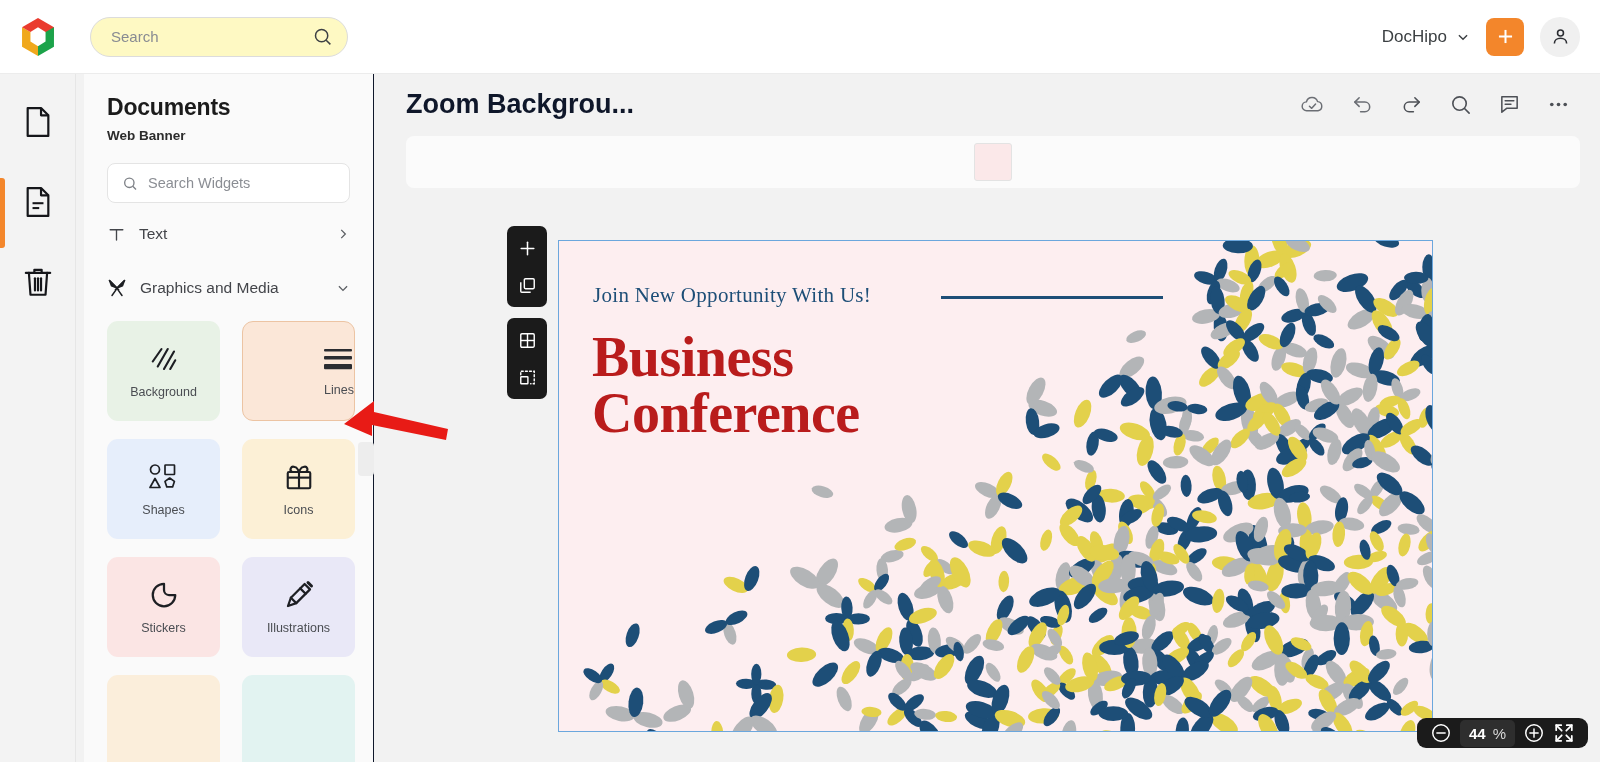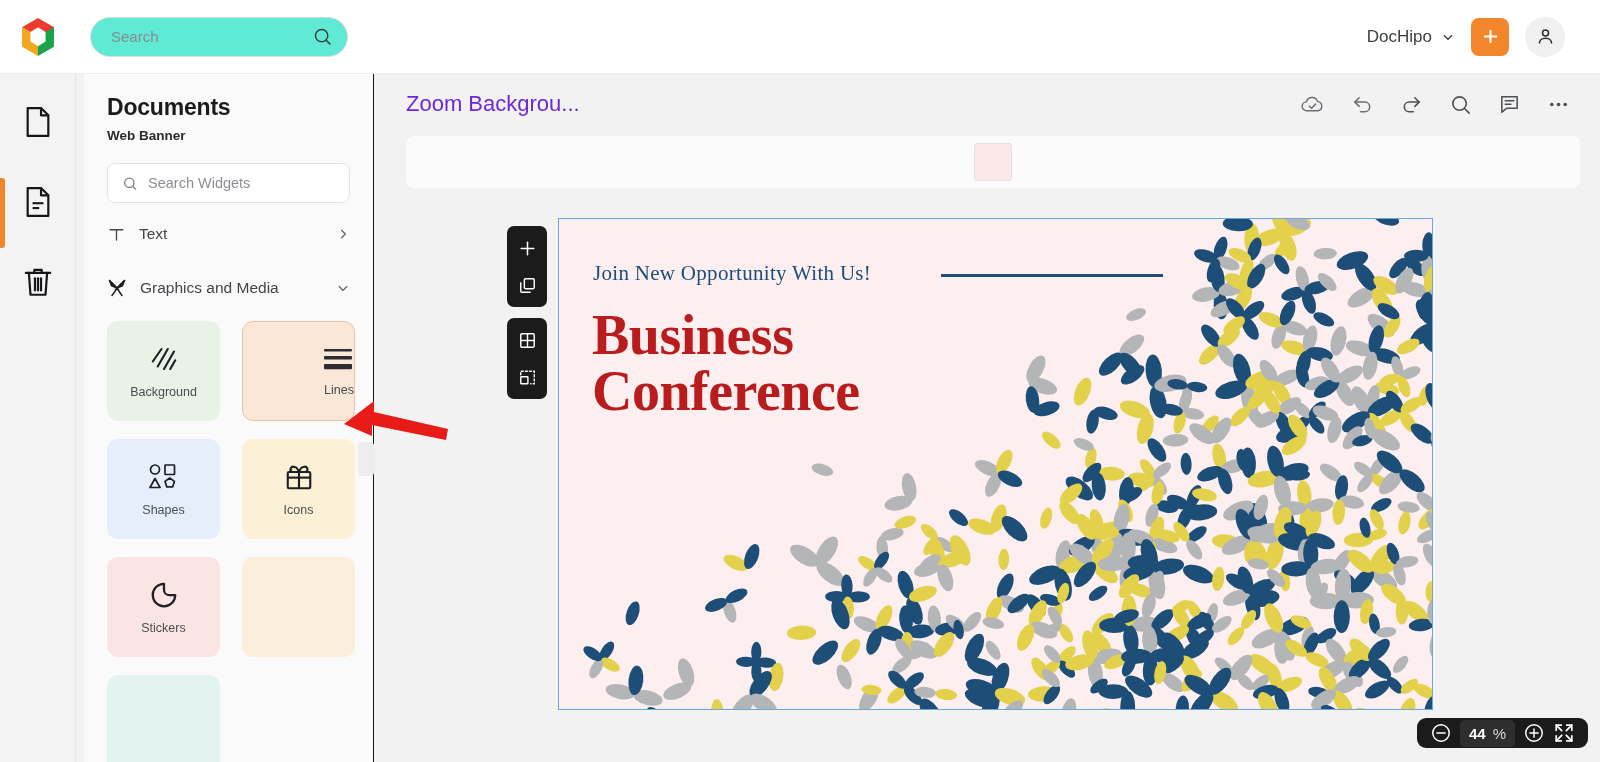--- a/index.html
+++ b/index.html
@@ -19,32 +19,32 @@
     display: flex; align-items: center;
     border-bottom: 1px solid #ececec;
     z-index: 30;
   }
   .logo-wrap { width: 76px; display:flex; align-items:center; justify-content:center; }
   .logo { width: 42px; height: 42px; display:block; }
 
   .global-search {
     position: relative; width: 258px; height: 40px;
     border: 1px solid #dcdcdc; border-radius: 20px;
-    background: #5eead4; display: flex; align-items: center;
+    background: #fef9c3; display: flex; align-items: center;
     padding: 0 14px 0 20px; margin-left: 14px;
   }
   .global-search input {
     border: none; outline: none; flex: 1; font-size: 15px;
     color: #53565c; font-family: "Liberation Sans", sans-serif; background: transparent;
   }
   .global-search input::placeholder { color: #888b92; }
 
   .topbar-right {
     margin-left: auto; display: flex; align-items: center; gap: 16px;
-    padding-right: 35px;
+    padding-right: 20px;
   }
   .brand-menu {
     display: flex; align-items: center; gap: 9px;
     font-size: 17px; color: #3c4043; cursor: pointer;
   }
   .plus-btn {
     width: 38px; height: 38px; border-radius: 8px; background: #f3862b;
     display: flex; align-items: center; justify-content: center; cursor: pointer;
     border: none;
   }
@@ -111,21 +111,21 @@
   .card.selected { border-color: #ecc4a3; align-items: flex-end; }
 
   
   .stage {
     position: absolute; left: 366px; top: 74px; width: 1234px; height: 688px;
     background: #f2f2f2; z-index: 10;
   }
   .stage-header {
     display: flex; align-items: center; height: 60px; padding: 0 30px 0 40px;
   }
-  .doc-title { font-size: 22px; font-weight: normal; color: #6d28d9; }
+  .doc-title { font-size: 27px; font-weight: bold; color: #0f172a; }
   .stage-tools { margin-left: auto; display: flex; align-items: center; gap: 26px; }
   .tool-btn { cursor: pointer; display: flex; align-items: center; color: #6b6e74; background:none;border:none;padding:0; }
 
   .page-strip {
     margin: 2px 20px 0 40px; height: 52px;
     background: #fbfbfb; border-radius: 8px;
     display: flex; align-items: center; justify-content: center;
   }
   .page-thumb {
     width: 38px; height: 38px; background: #fbe8e9;
@@ -142,21 +142,21 @@
     display: flex; flex-direction: column; align-items: center;
     padding: 8px 0; gap: 9px;
   }
   .ptool {
     width: 30px; height: 28px; display: flex; align-items: center; justify-content: center;
     cursor: pointer; color: #fff; background: none; border: none;
   }
 
   
   .banner {
-    position: absolute; left: 192px; top: 144px;
+    position: absolute; left: 192px; top: 166px;
     width: 875px; height: 492px;
     background: #fdeef0; border: 1px solid #6ba7dd;
     overflow: hidden;
   }
   .banner-eyebrow {
     position: absolute; left: 34px; top: 42px;
     font-family: "Liberation Serif", serif;
     font-size: 21px; color: #1d4e77; letter-spacing: 0.3px; white-space: nowrap;
   }
   .banner-rule {
@@ -354,20 +354,29 @@
         <span class="card-label">Icons</span>
       </div>
 
       <div class="card" style="background:#fbe5e4">
         <svg width="30" height="30" viewBox="0 0 24 24" fill="none" stroke="#1d1f23" stroke-width="1.8" stroke-linejoin="round">
           <path d="M12 3a9 9 0 109 9h-5a4 4 0 01-4-4z"></path>
         </svg>
         <span class="card-label">Stickers</span>
       </div>
 
+      <div class="card" style="background:#e9e8f7">
+        <svg width="30" height="30" viewBox="0 0 24 24" fill="none" stroke="#1d1f23" stroke-width="1.8" stroke-linecap="round" stroke-linejoin="round">
+          <path d="M16.5 3.2l4.3 4.3-11 11-4.3-4.3z"></path>
+          <path d="M5.5 14.2L3.2 20.8l6.6-2.3"></path>
+          <line x1="13" y1="6.7" x2="17.3" y2="11"></line>
+          <line x1="19.2" y1="2" x2="22" y2="4.8" stroke-width="2.4"></line>
+        </svg>
+        <span class="card-label">Illustrations</span>
+      </div>
 
       <div class="card" style="background:#fbeedb">
         <span class="card-label"></span>
       </div>
       <div class="card" style="background:#e2f3f1">
         <span class="card-label"></span>
       </div>
     </div>
   </div>
 

